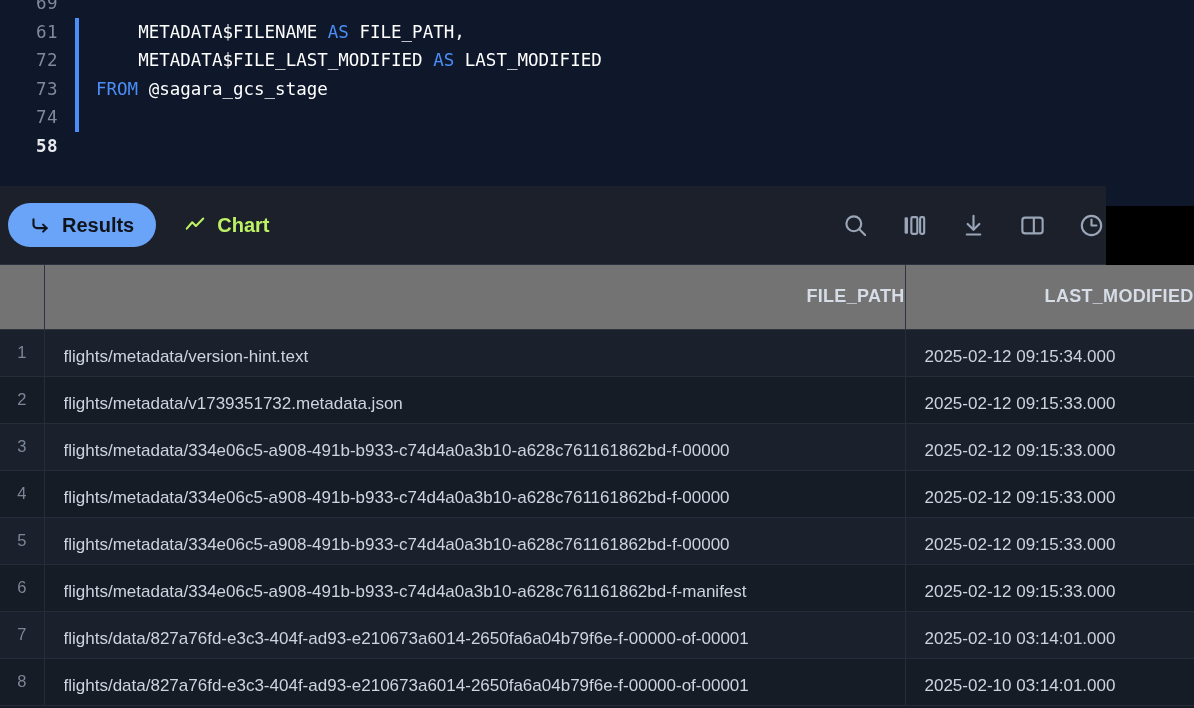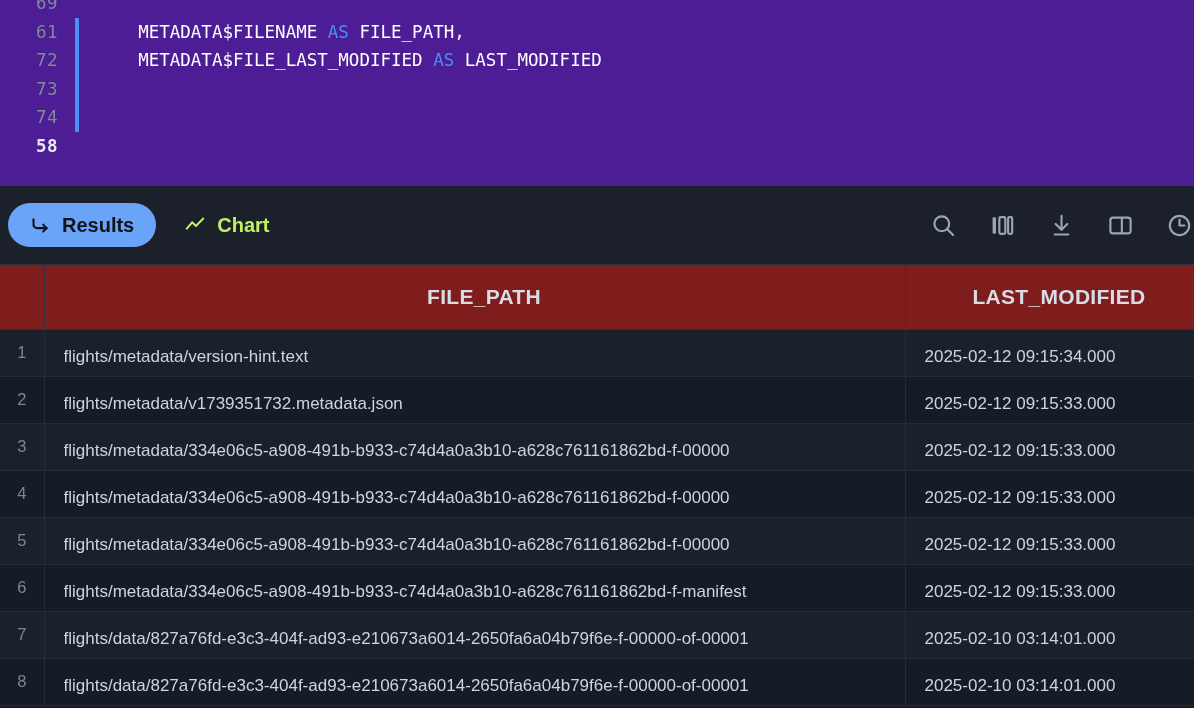--- a/index.html
+++ b/index.html
@@ -7,21 +7,21 @@
     width: 1194px; height: 708px;
     background: #000000;
     font-family: "Liberation Sans", sans-serif;
     overflow: hidden;
   }
 
   
   #editor {
     position: absolute; left: 0; top: 0;
     width: 1194px; height: 206px;
-    background: #4c1d95;
+    background: #0f172a;
     overflow: hidden;
   }
   .code-rows {
     position: absolute; left: 0; top: -11px;
     width: 100%;
   }
   .code-row {
     display: flex;
     height: 28.5px;
     align-items: center;
@@ -53,21 +53,21 @@
   .code-text {
     padding-left: 13px;
     color: #ffffff;
   }
   .kw { color: #4b8ef7; }
   .ident { color: #ffffff; }
 
   
   #results-toolbar {
     position: absolute; left: 0; top: 186px;
-    width: 1194px; height: 79px;
+    width: 1106px; height: 79px;
     background: #1b202b;
     border-bottom: 1px solid #2a3140;
     display: flex;
     align-items: center;
     padding: 0 0 0 8px;
   }
   .tabs { display: flex; align-items: center; gap: 6px; }
   .tab {
     display: flex; align-items: center; gap: 11px;
     height: 44px;
@@ -107,27 +107,27 @@
     background: #161b24;
     overflow: hidden;
   }
   .tbl { width: 1194px; border-collapse: collapse; table-layout: fixed; }
   .tbl col.c-idx { width: 44px; }
   .tbl col.c-path { width: 861px; }
   .tbl col.c-mod { width: 289px; }
 
   .tbl thead th {
     height: 64px;
-    background: #7f1d1d;
+    background: #737373;
     border-bottom: 1px solid #2d3440;
     border-right: 1px solid #2d3440;
     color: #d7dde7;
-    font-size: 21px;
+    font-size: 18px;
     font-weight: bold;
-    text-align: center;
+    text-align: right;
     padding: 0 0 0 19px;
     letter-spacing: 0.3px;
     white-space: nowrap;
     overflow: hidden;
   }
   .tbl thead th.idx-h { padding: 0; border-right: 1px solid #2d3440; }
 
   .tbl tbody td {
     height: 47px;
     border-bottom: 1px solid #262d39;
@@ -151,21 +151,21 @@
   .cellwrap { display: block; overflow: hidden; white-space: nowrap; }
 </style>
 </head>
 <body>
 
 <div id="editor">
   <div class="code-rows" id="code-rows">
       <div class="code-row clipped"><div class="gutter">69</div><div class="marker-col"><div class="bar"></div></div><div class="code-text"></div></div>
       <div class="code-row sel"><div class="gutter">61</div><div class="marker-col"><div class="bar"></div></div><div class="code-text"><span class="ident">    METADATA$FILENAME </span><span class="kw">AS</span><span class="ident"> FILE_PATH,</span></div></div>
       <div class="code-row sel"><div class="gutter">72</div><div class="marker-col"><div class="bar"></div></div><div class="code-text"><span class="ident">    METADATA$FILE_LAST_MODIFIED </span><span class="kw">AS</span><span class="ident"> LAST_MODIFIED</span></div></div>
-      <div class="code-row sel"><div class="gutter">73</div><div class="marker-col"><div class="bar"></div></div></div>
+      <div class="code-row sel"><div class="gutter">73</div><div class="marker-col"><div class="bar"></div></div><div class="code-text"><span class="kw">FROM</span><span class="ident"> @sagara_gcs_stage</span></div></div>
       <div class="code-row sel"><div class="gutter">74</div><div class="marker-col"><div class="bar"></div></div></div>
       <div class="code-row active"><div class="gutter">58</div><div class="marker-col"><div class="bar"></div></div><div class="code-text"></div></div>
     </div>
 </div>
 
 <div id="results-toolbar">
 
   <div class="tabs">
 
     <button class="tab active">

